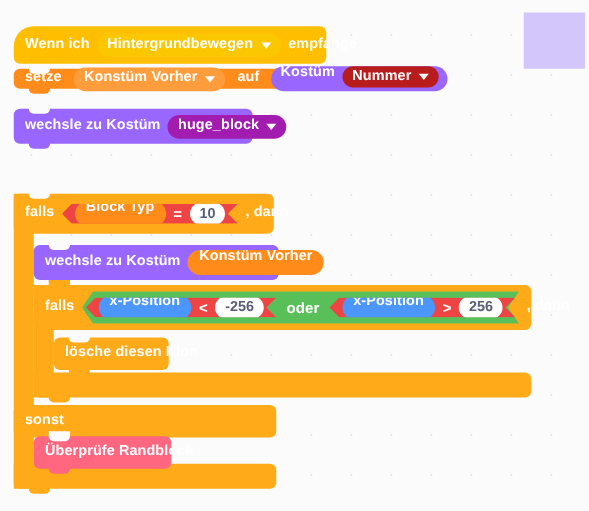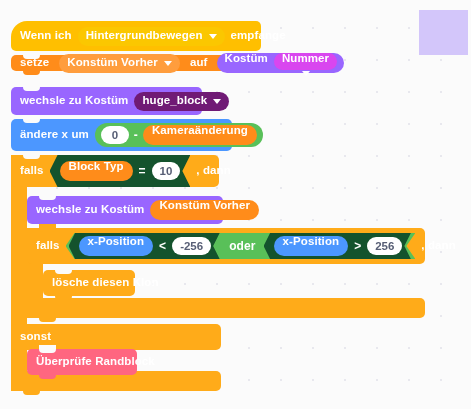--- a/index.html
+++ b/index.html
@@ -101,22 +101,22 @@
     display: inline-flex;
     align-items: center;
     gap: 6px;
     border-radius: 999px;
     padding: 0 8px;
     height: 19px;
     box-sizing: border-box;
   }
   .dd-events { background: #fbc700; }
   .dd-data   { background: #ff9d3d; }
-  .dd-looks  { background: #d946ef; flex-direction: column; }
-  .dd-looks-light { background: #701a75; justify-content: space-between; }
+  .dd-looks  { background: #b91c1c; }
+  .dd-looks-light { background: #a21caf; justify-content: space-between; }
 
   .arrow {
     width: 0;
     height: 0;
     border-left: 4px solid transparent;
     border-right: 4px solid transparent;
     border-top: 5px solid #ffffff;
     flex: 0 0 auto;
   }
 
@@ -133,22 +133,22 @@
     box-sizing: border-box;
     color: #575e75;
     font-size: 11.5px;
     font-weight: bold;
   }
 
   
   .hex {
     display: inline-flex;
     align-items: center;
-    background: #14532d;
-    height: 32px;
+    background: #ef4444;
+    height: 16px;
     padding: 0 4px;
     gap: 6px;
     clip-path: polygon(8px 0, 100% 0, calc(100% - 8px) 50%, 100% 100%, 8px 100%, 0 50%);
     box-sizing: border-box;
   }
   .hex.inner { padding: 0 10px; }
   .hex .op { color: #ffffff; font-weight: bold; font-size: 12px; }
 
   .hex-outer {
     display: inline-flex;
@@ -223,30 +223,20 @@
   </div>
 
   <div class="blk looks notch-t notch-b" style="left:11px; top:87px; width:191px; height:28px;">
     <span class="btxt">wechsle zu Kostüm</span>
     <span class="dropdown dd-looks-light">
       <span class="btxt">huge_block</span>
       <span class="arrow"></span>
     </span>
   </div>
 
-  <div class="blk motion notch-t notch-b" style="left:11px; top:119px; width:221px; height:32px;">
-    <span class="btxt">ändere x um</span>
-    <span class="oper-round">
-      <span class="numfield">0</span>
-      <span class="btxt" style="font-size:12px;">-</span>
-      <span class="reporter rep-data" style="height:20px;">
-        <span class="btxt">Kameraänderung</span>
-      </span>
-    </span>
-  </div>
 
   <div class="cspine" style="left:11px; top:155px; width:16px; height:236px;"></div>
 
   <div class="blk control" style="left:11px; top:155px; width:208px; height:32px;">
     <span class="btxt">falls</span>
     <span class="hex inner">
       <span class="reporter rep-data" style="height:20px;">
         <span class="btxt">Block Typ</span>
       </span>
       <span class="op">=</span>

